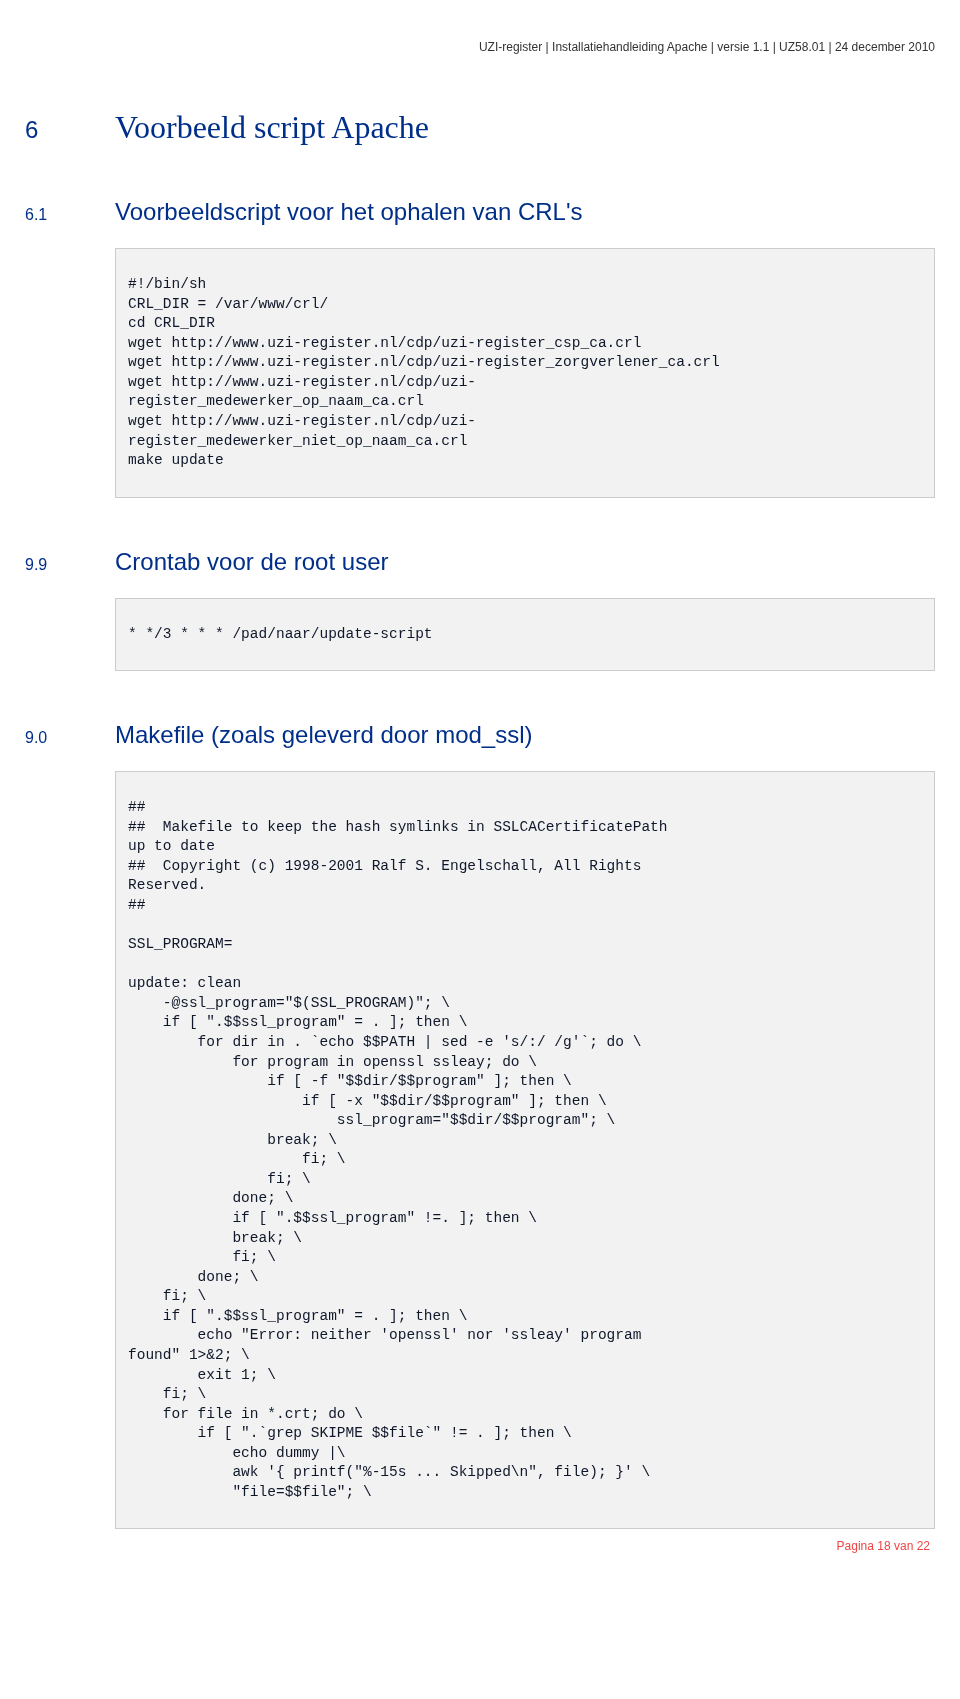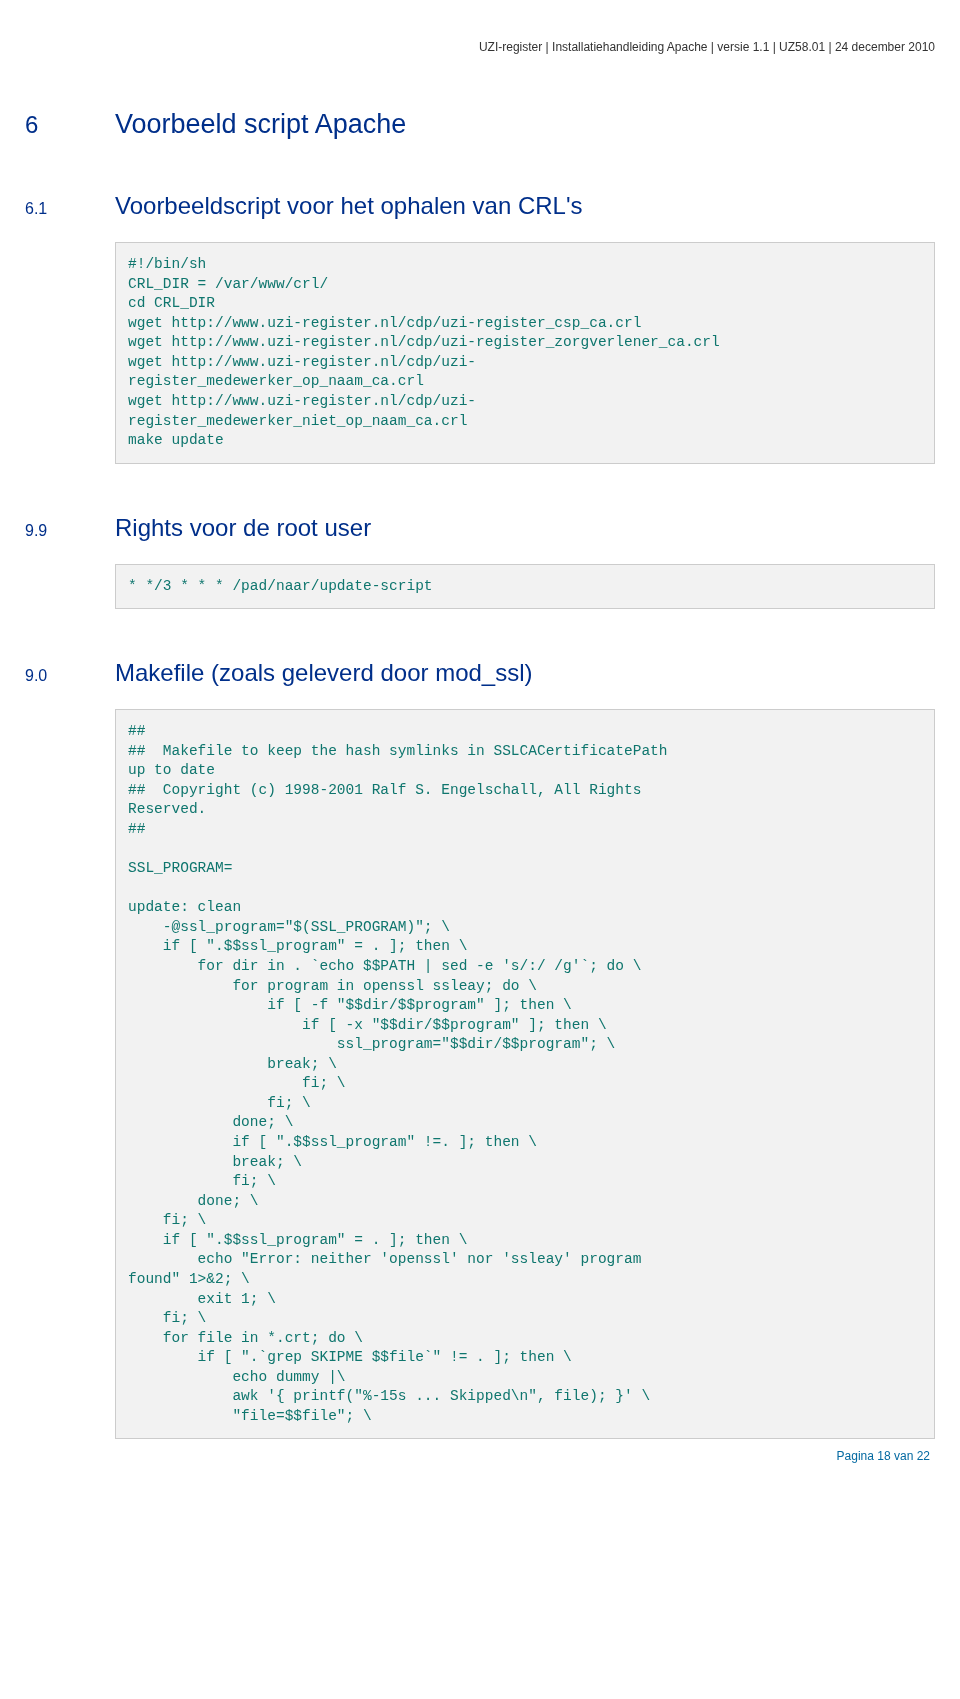--- a/index.html
+++ b/index.html
@@ -33,43 +33,44 @@
     }
     .section-number.big {
       font-size: 24px;
     }
     .section-title {
       font-size: 24px;
       color: #002f8a;
       font-weight: normal;
     }
     .section-title.big {
-      font-size: 27px;
+      font-size: 32px;
+      font-family: Liberation Serif, serif;
     }
     .code-block {
       margin-left: 90px;
       margin-bottom: 50px;
       border: 1px solid #ccc;
       background: #f2f2f2;
-      padding: 12px 12px;
+      padding: 26px 12px;
       font-family: "Courier New", Courier, monospace;
       font-size: 14.5px;
-      color: #0f766e;
+      color: #0f172a;
       white-space: pre;
       line-height: 1.35;
       overflow: hidden;
     }
     .code-block.last {
       margin-bottom: 10px;
     }
     .spacer-top { height: 30px; }
     .footer {
       text-align: right;
       font-size: 12px;
-      color: #0369a1;
+      color: #ef4444;
       margin-top: 10px;
       padding-right: 5px;
     }
   </style>
 </head>
 <body>
 
 <div class="header-line">UZI-register | Installatiehandleiding Apache | versie 1.1 | UZ58.01 | 24 december 2010</div>
 
 <div class="section-row">
@@ -89,21 +90,21 @@
 wget http://www.uzi-register.nl/cdp/uzi-register_csp_ca.crl
 wget http://www.uzi-register.nl/cdp/uzi-register_zorgverlener_ca.crl
 wget http://www.uzi-register.nl/cdp/uzi-
 register_medewerker_op_naam_ca.crl
 wget http://www.uzi-register.nl/cdp/uzi-
 register_medewerker_niet_op_naam_ca.crl
 make update</div>
 
 <div class="section-row">
   <div class="section-number">9.9</div>
-  <div class="section-title">Rights voor de root user</div>
+  <div class="section-title">Crontab voor de root user</div>
 </div>
 <div class="code-block">* */3 * * * /pad/naar/update-script</div>
 
 <div class="section-row">
   <div class="section-number">9.0</div>
   <div class="section-title">Makefile (zoals geleverd door mod_ssl)</div>
 </div>
 <div class="code-block last">##
 ##  Makefile to keep the hash symlinks in SSLCACertificatePath
 up to date

